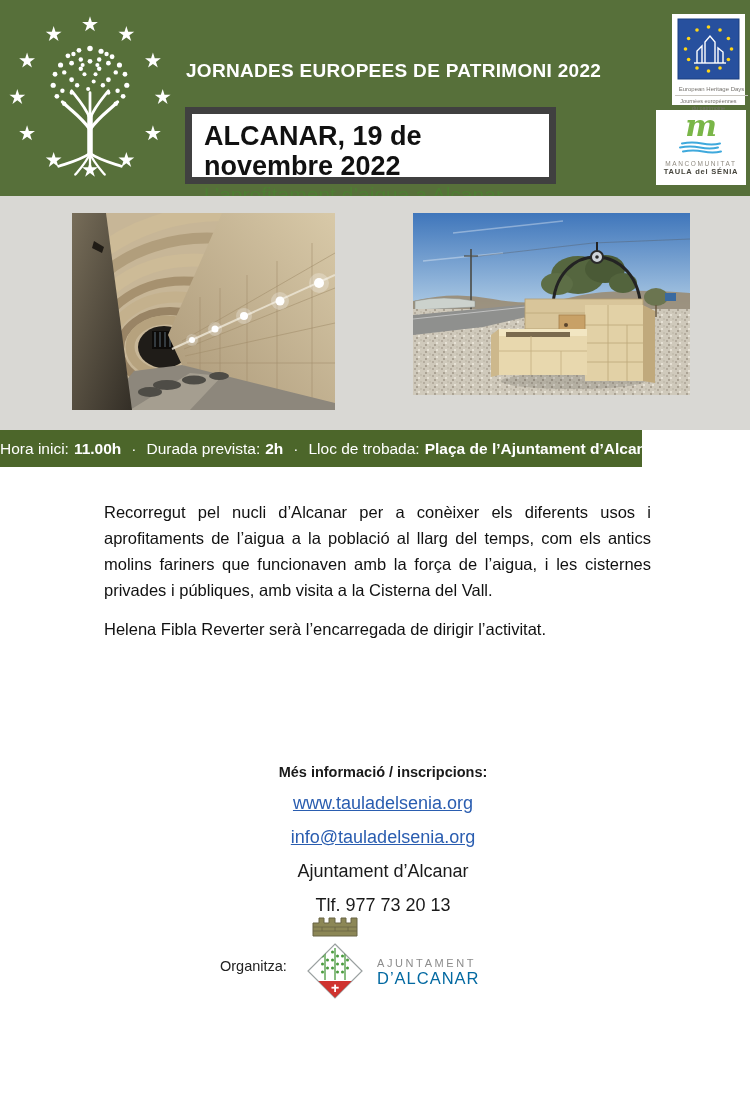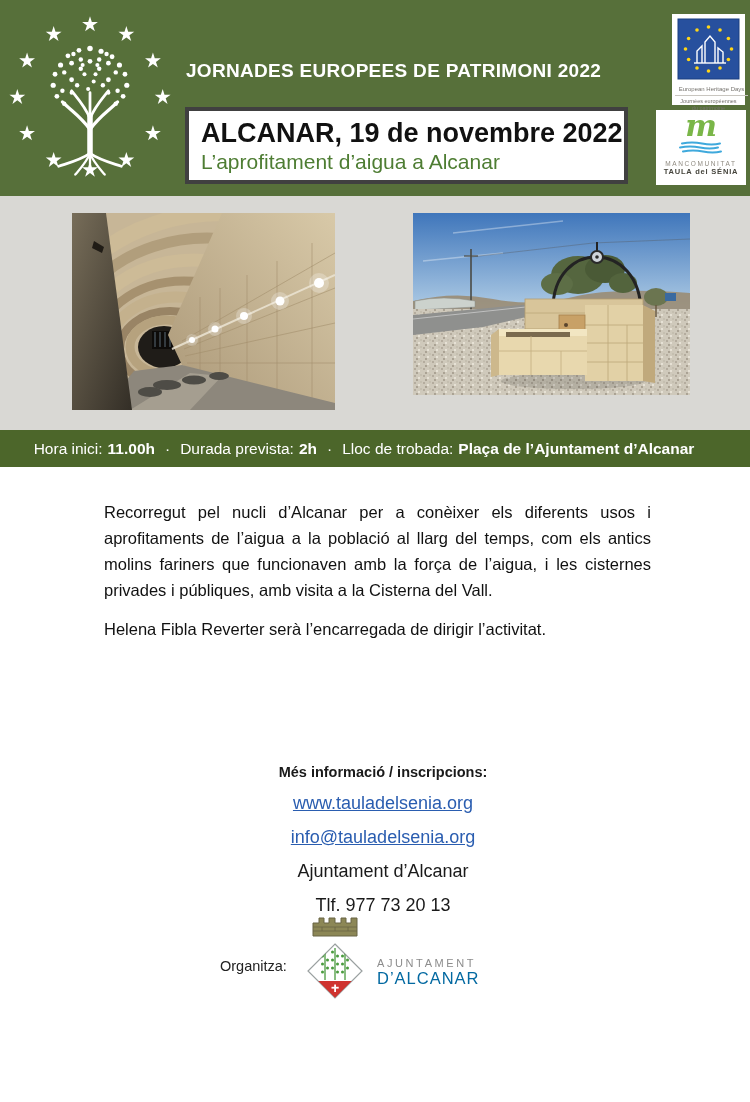--- a/index.html
+++ b/index.html
@@ -4,41 +4,41 @@
 <style>
   html,body{margin:0;padding:0;background:#fff;}
   .page{position:relative;width:750px;height:1102px;background:#ffffff;overflow:hidden;
         font-family:"Liberation Sans",sans-serif;color:#1a1a1a;}
 
   
   .header{position:absolute;left:0;top:0;width:750px;height:196px;background:#57703a;}
   .tree-logo{position:absolute;left:6px;top:8px;width:168px;height:184px;}
   .hdr-title{position:absolute;left:186px;top:26px;font-size:30px;font-weight:bold;color:#ffffff;letter-spacing:.5px;}
   .hdr-sub{position:absolute;left:186px;top:60px;font-size:19px;font-weight:bold;color:#ffffff;letter-spacing:.3px;}
-  .event-box{position:absolute;left:185px;top:107px;width:443px;height:77px;background:#ffffff;
-             border:4px solid #404040;box-sizing:border-box;padding:7px 0 0 12px;}
+  .event-box{position:absolute;left:185px;top:107px;width:371px;height:77px;background:#ffffff;
+             border:7px solid #404040;box-sizing:border-box;padding:7px 0 0 12px;}
   .event-title{font-size:27px;font-weight:bold;color:#111;line-height:30px;}
   .event-sub{font-size:21px;font-weight:normal;color:#4e7d33;line-height:27px;}
 
   .ehd-box{position:absolute;left:672px;top:14px;width:73px;height:91px;background:#ffffff;box-sizing:border-box;padding-top:3px;}
   .ehd-caption{width:100%;text-align:center;color:#76736e;line-height:7px;}
   .ehd-c1{font-size:6px;border-bottom:1px solid #c9c6c0;padding-bottom:2px;margin:1px 3px 2px 3px;}
   .ehd-c2{font-size:5.5px;}
   .manc-box{position:absolute;left:656px;top:110px;width:90px;height:75px;background:#ffffff;text-align:center;box-sizing:border-box;padding-top:2px;}
   .manc-m{font-family:"DejaVu Serif",serif;font-style:italic;font-weight:bold;font-size:30px;line-height:28px;color:#7ab648;}
   .manc-l1{font-size:6.5px;letter-spacing:1.6px;color:#8f8a80;margin-top:2px;}
   .manc-l2{font-size:7.5px;font-weight:bold;letter-spacing:.8px;color:#45443c;}
 
   
   .photo-strip{position:absolute;left:0;top:196px;width:750px;height:234px;background:#d9d8d4;}
   .photo1{position:absolute;left:72px;top:17px;width:263px;height:197px;}
   .photo2{position:absolute;left:413px;top:17px;width:277px;height:182px;}
 
   
-  .infobar{position:absolute;left:0;top:430px;width:750px;height:37px;background:#4c662a;
+  .infobar{position:absolute;left:0;top:430px;width:642px;height:37px;background:#4c662a;
            color:#fff;font-size:15.5px;line-height:37px;text-align:center;box-sizing:border-box;padding-right:22px;white-space:nowrap;}
   .infobar .lbl{margin-right:5px;}
   .infobar .sep{margin:0 10px;}
 
   
   .bodytext{position:absolute;left:104px;top:499px;width:547px;font-size:16.5px;line-height:26px;color:#111;}
   .bodytext p{margin:0 0 13px 0;}
   .p-just{text-align:justify;}
 
   

